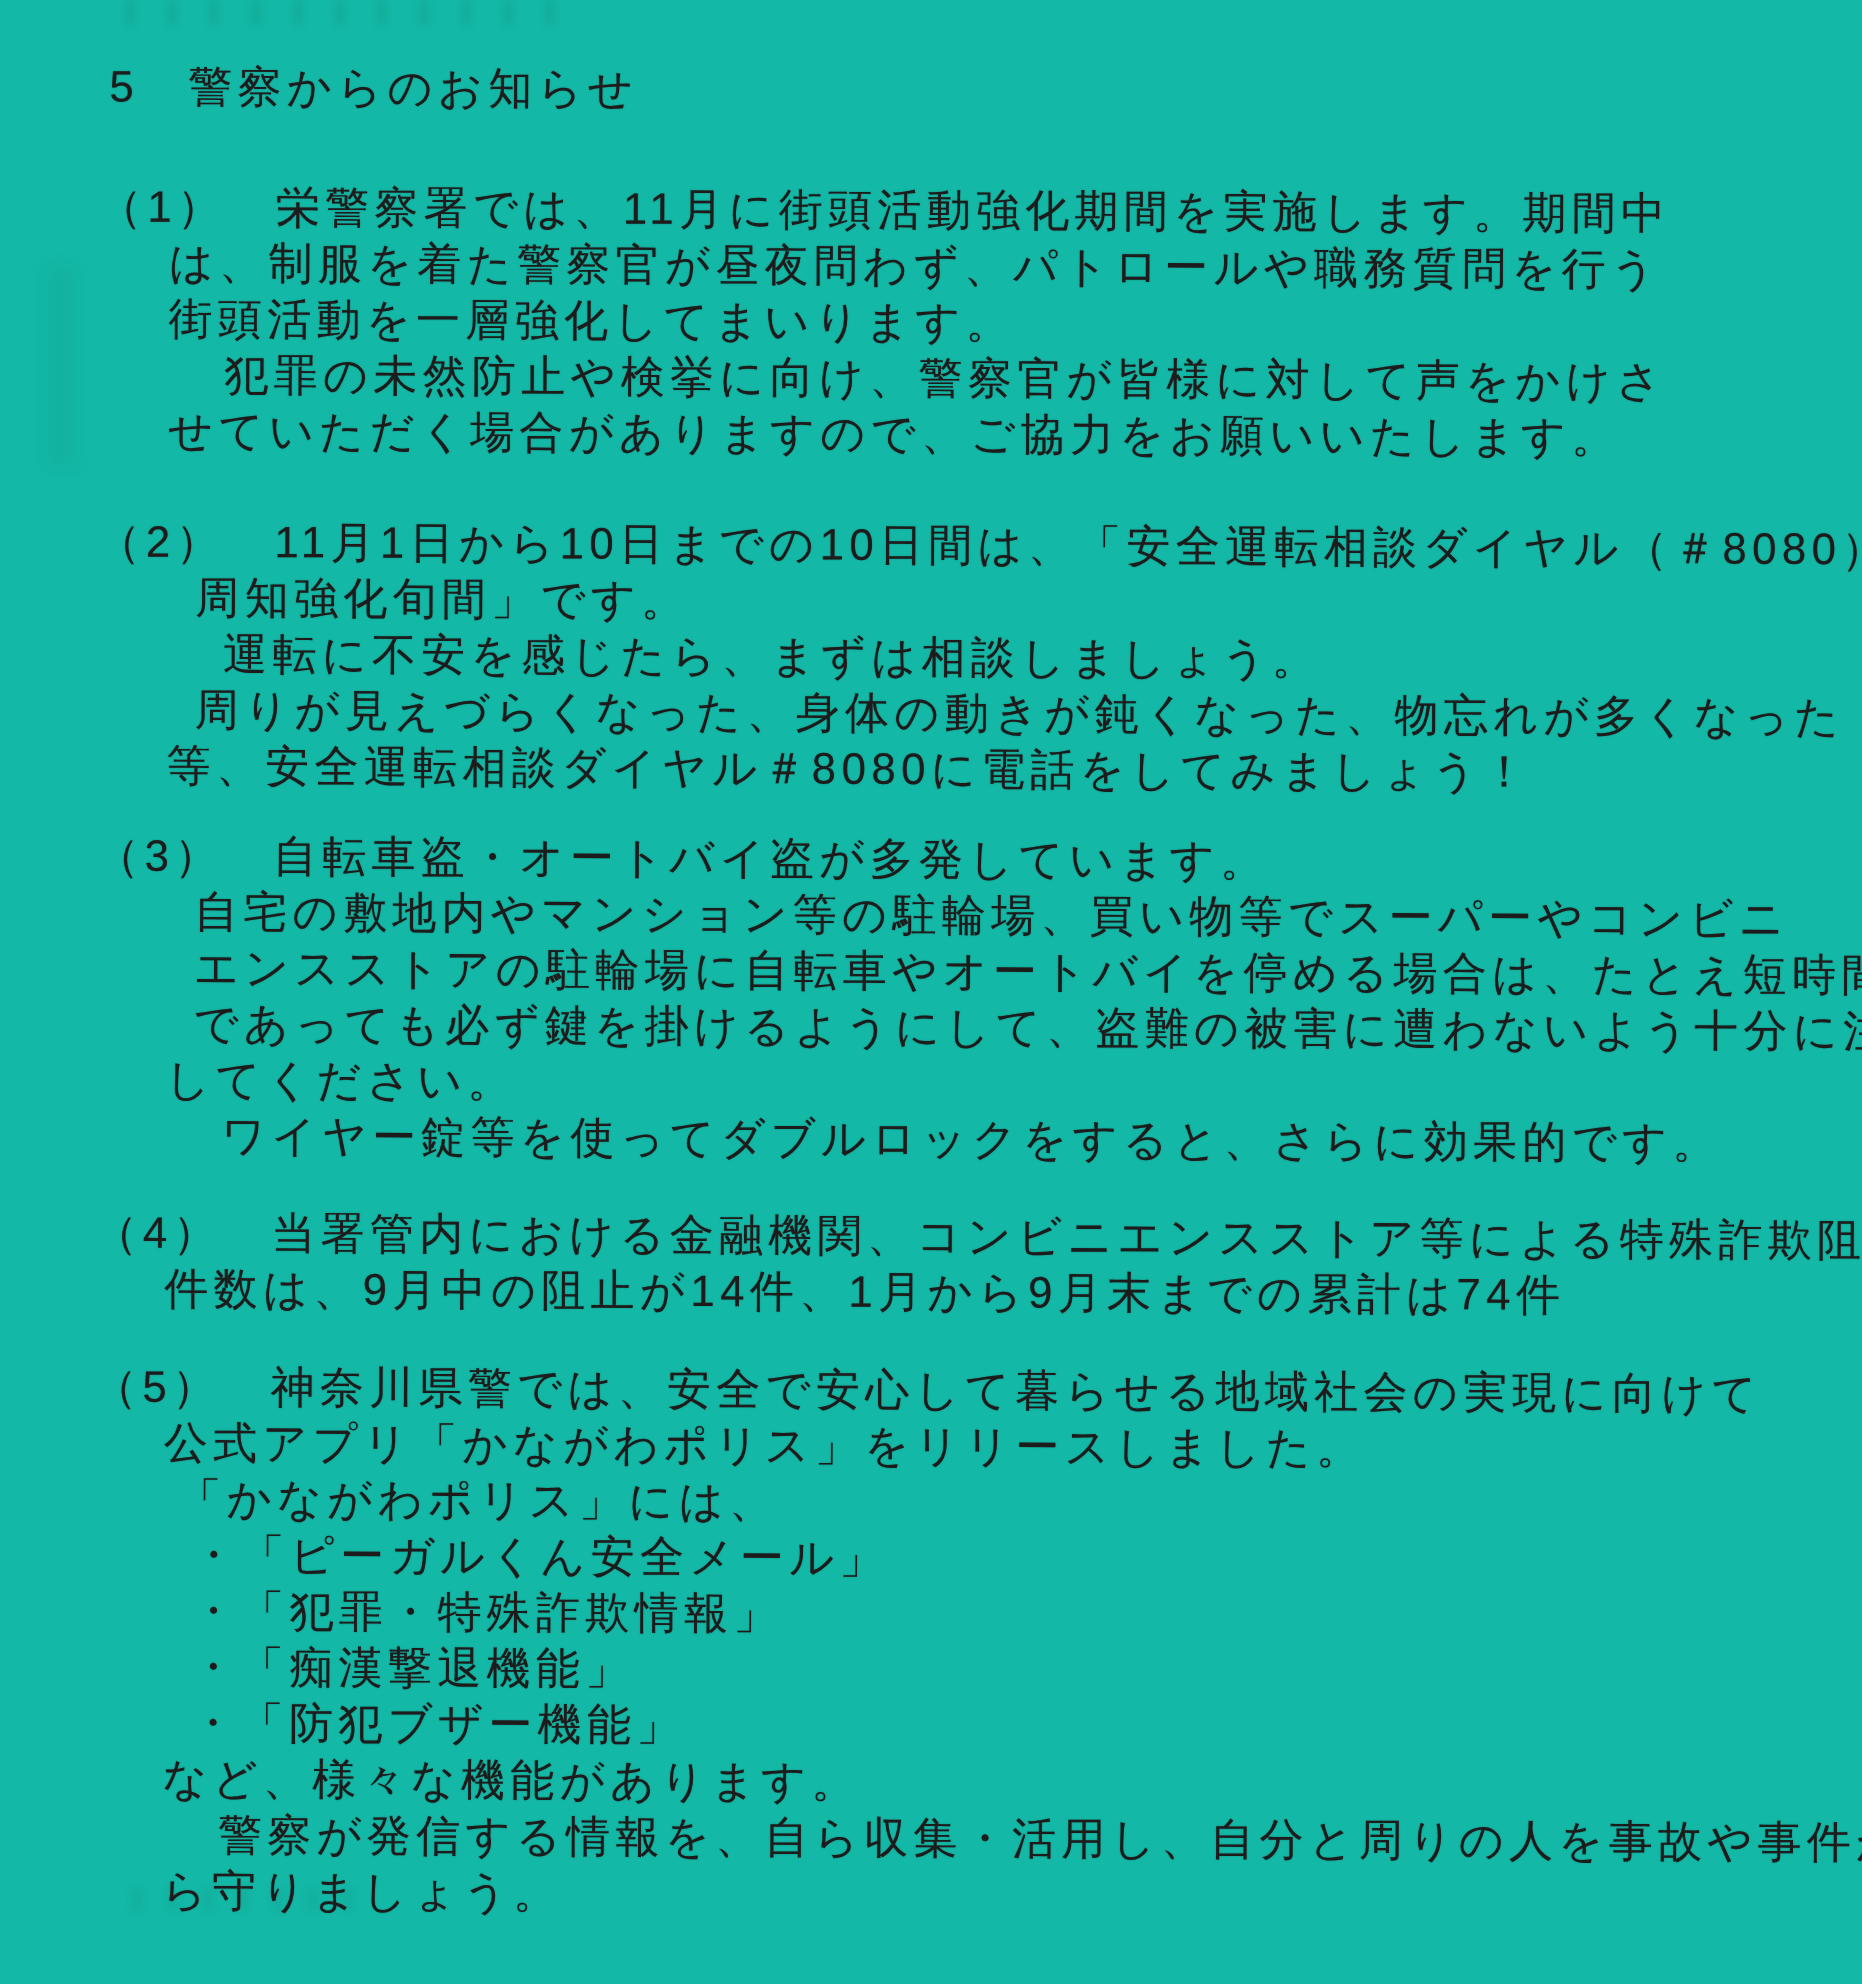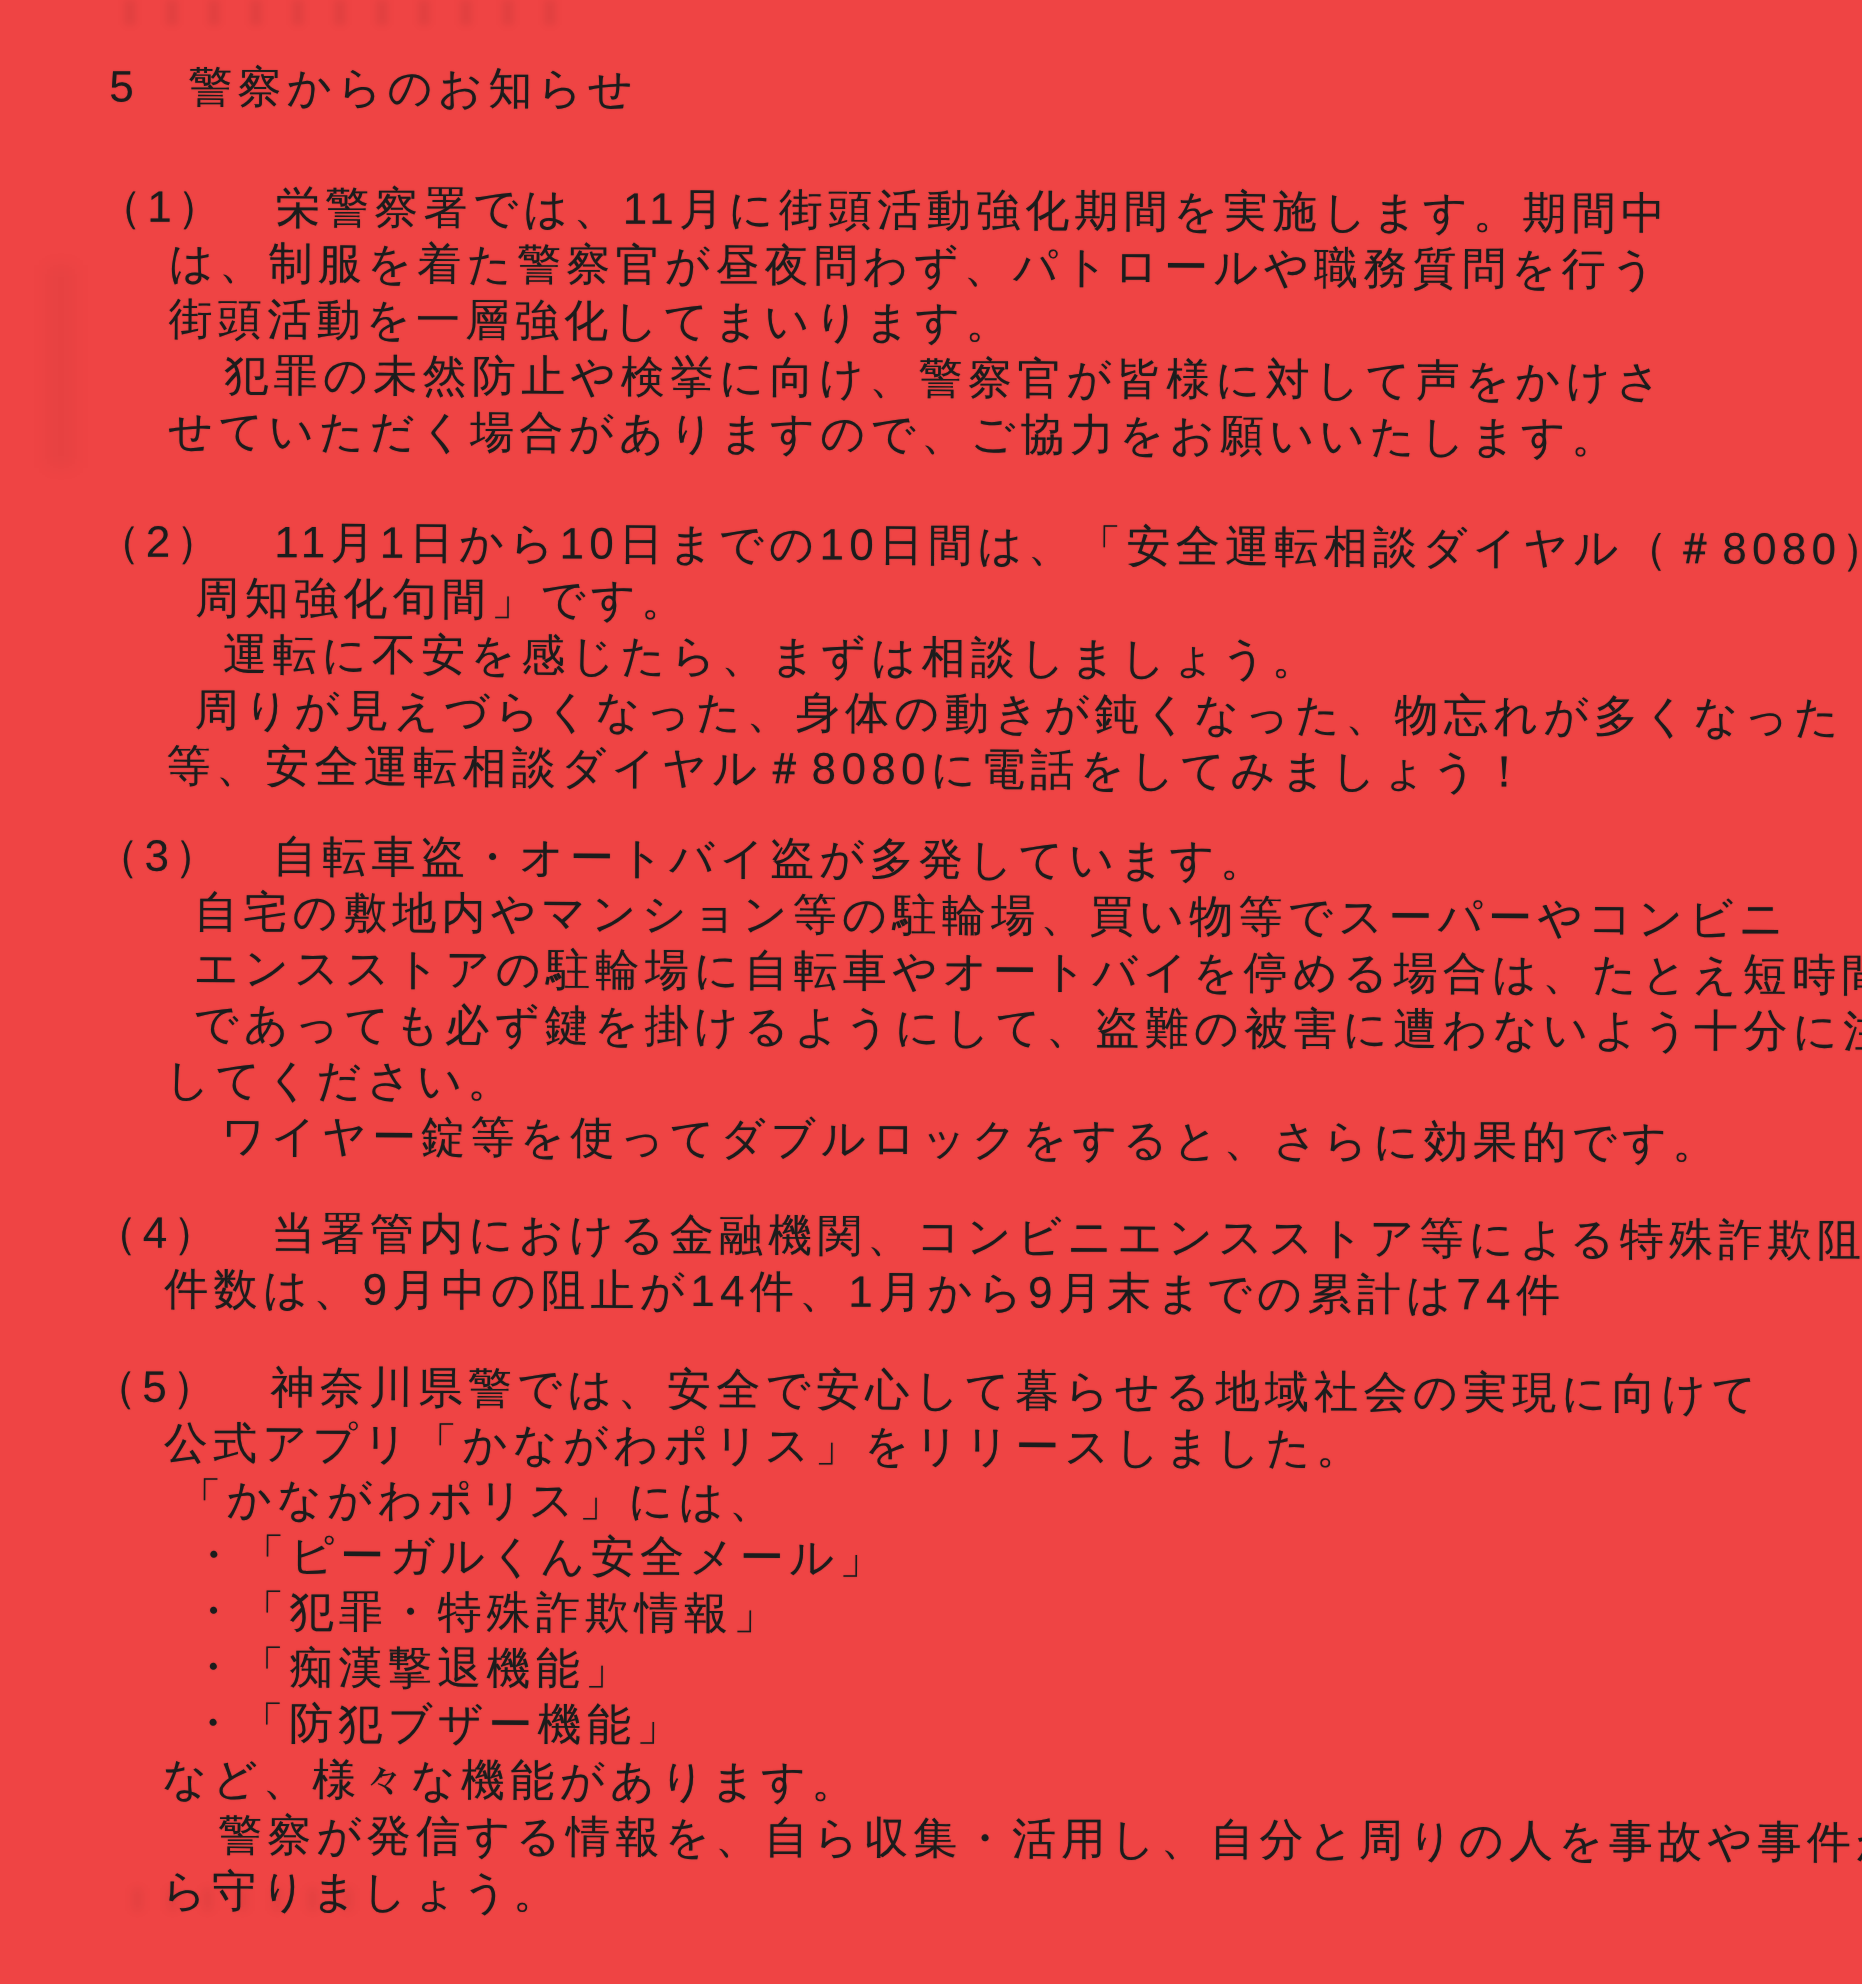--- a/index.html
+++ b/index.html
@@ -10,21 +10,21 @@
   body {
     width: 1862px;
     height: 1985px;
     overflow: hidden;
     position: relative;
     font-family: "Liberation Sans", "DejaVu Sans", sans-serif;
   }
   .page {
     position: absolute;
     inset: 0;
-    background: #ef4444;
+    background: #14b8a6;
     color: #1c1c1c;
   }
   
   .scan-rotate {
     transform: rotate(0.25deg);
     transform-origin: 0 0;
     padding: 58px 53px 0 99px;
   }
   .line {
     font-size: 44px;

